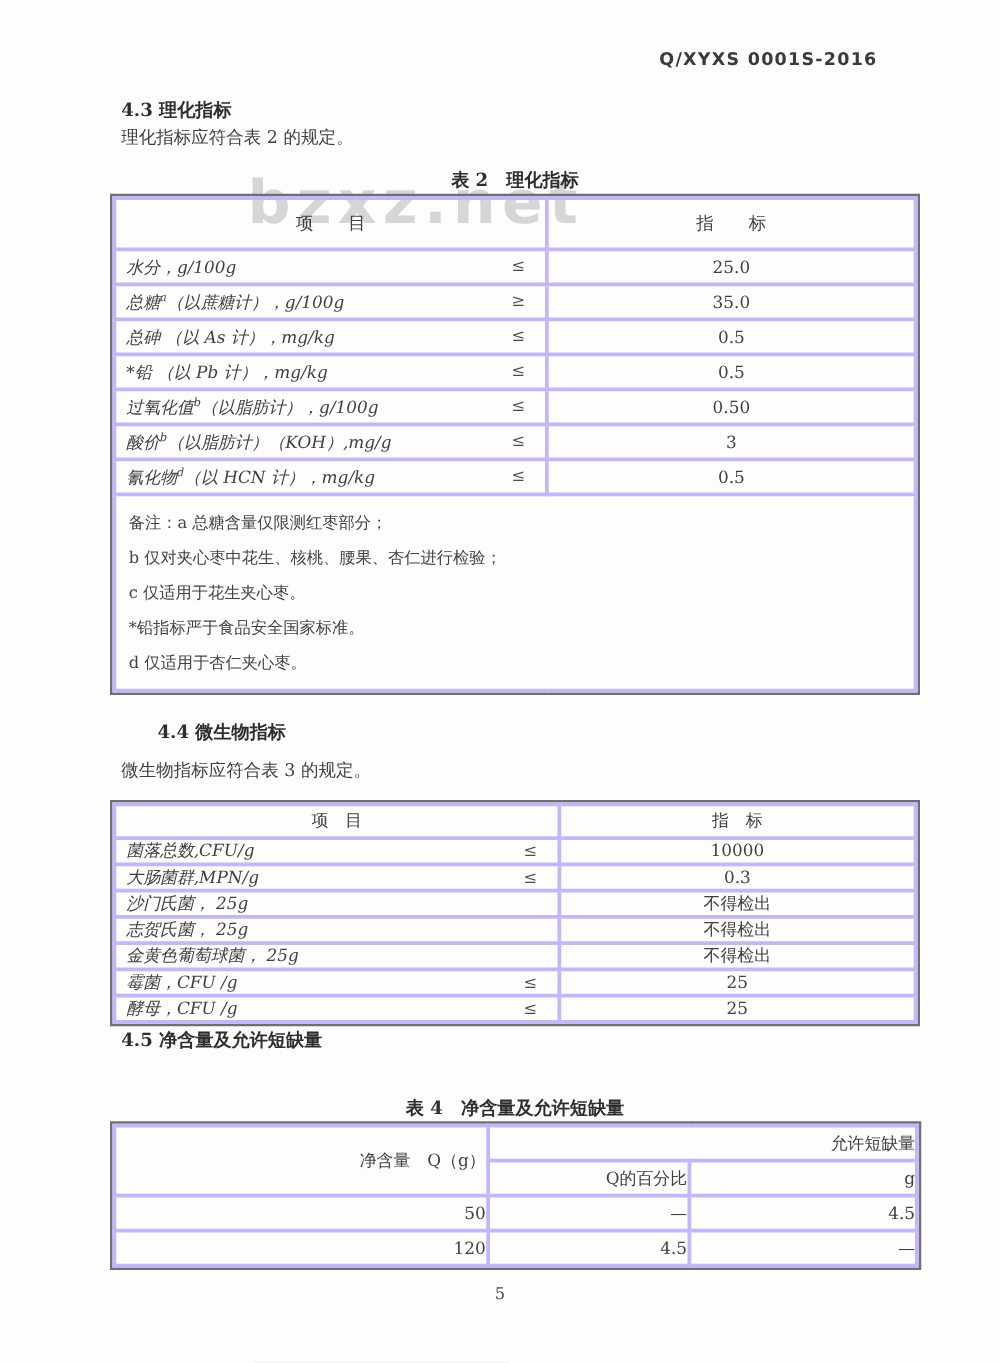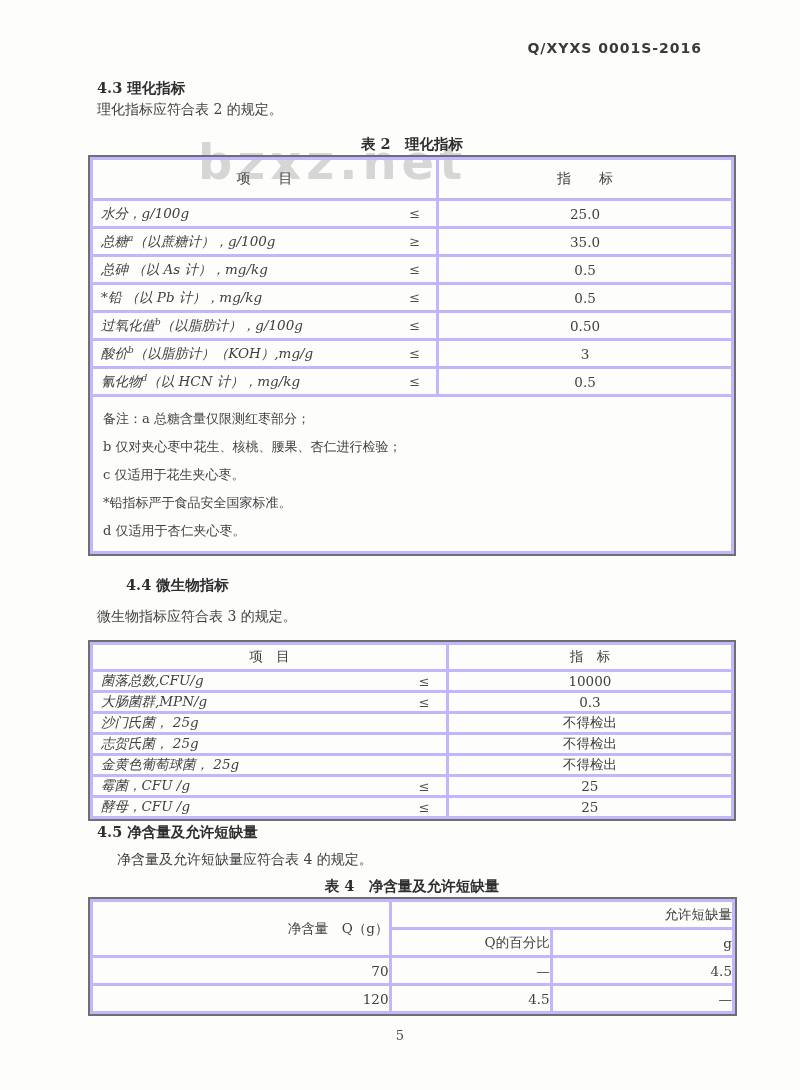--- a/index.html
+++ b/index.html
@@ -248,42 +248,41 @@
                 <span class="op">≤</span>
               </div>
             </td>
         <td class="val">25</td>
       </tr>
     </tbody>
       </table>
   </div>
 
   <div class="layer heading" style="left:97px; top:823px;">4.5 净含量及允许短缺量</div>
-  <div class="layer body-text" style="left:117px; top:851px;">净含量及允许短缺量应符合表 4 的规定。</div>
 
   <div class="layer table-title" style="left:88px; top:877px; width:648px;">表 4　净含量及允许短缺量</div>
 
   <div class="layer tbl-wrap" style="left:88px; top:897px; width:649px;">
     <table class="t4">
       <colgroup>
           <col style="width:46.5%">
           <col style="width:25.1%">
           <col style="width:28.4%">
         </colgroup>
       <tbody>
           <tr>
         <td rowspan="2">净含量　Q（g）</td>
         <td colspan="2">允许短缺量</td>
       </tr>
       <tr>
         <td>Q的百分比</td>
         <td>g</td>
       </tr>
       <tr>
-        <td>70</td>
+        <td>50</td>
         <td>—</td>
         <td>4.5</td>
       </tr>
       <tr>
         <td>120</td>
         <td>4.5</td>
         <td>—</td>
       </tr>
     </tbody>
       </table>

